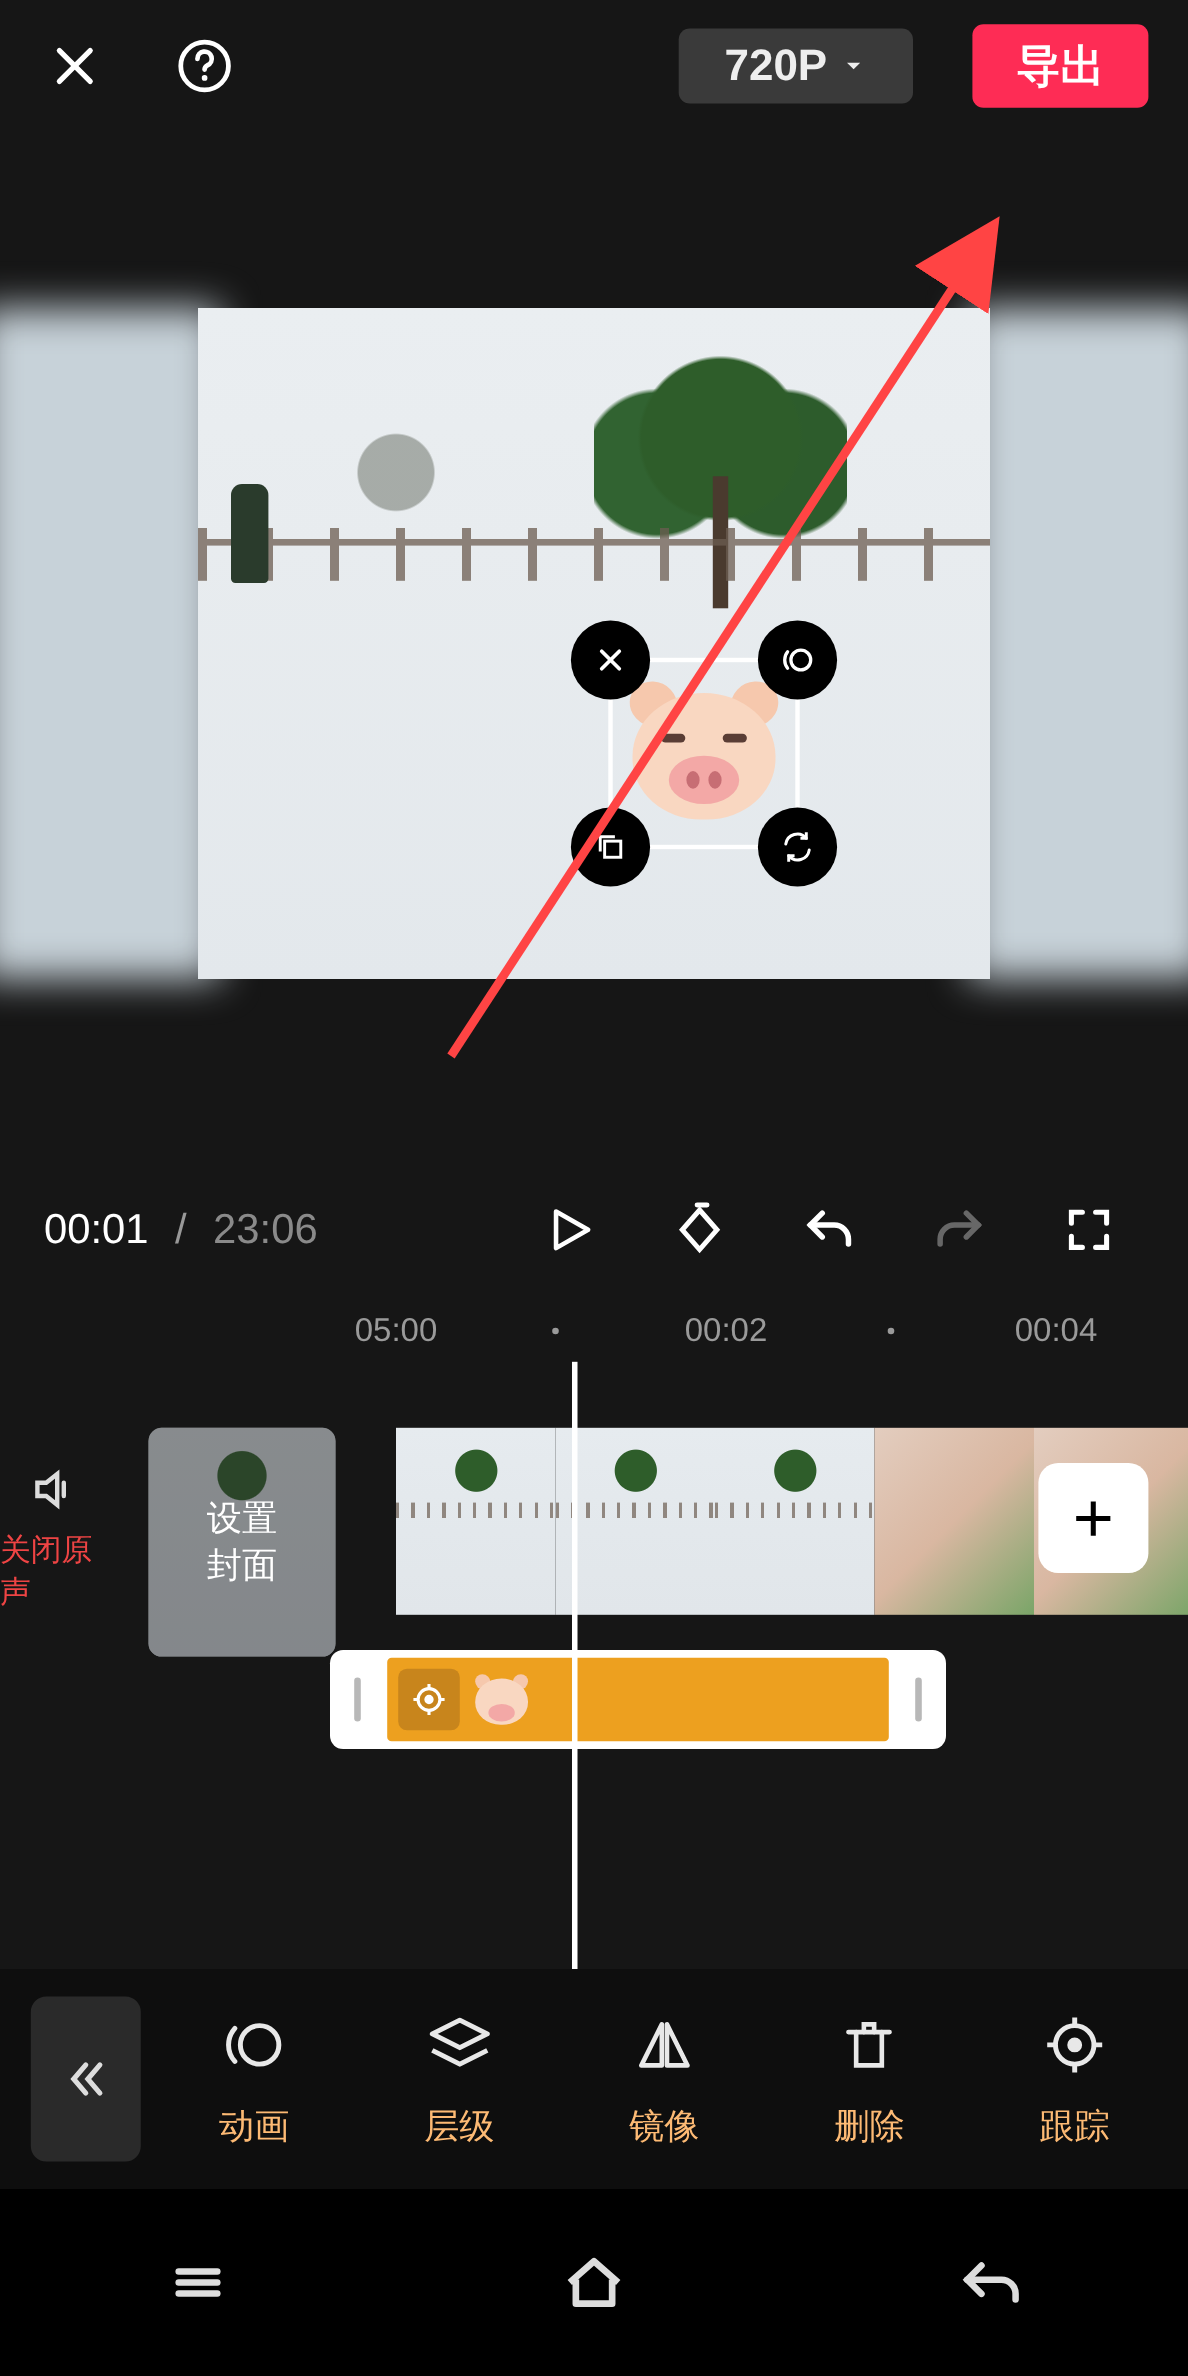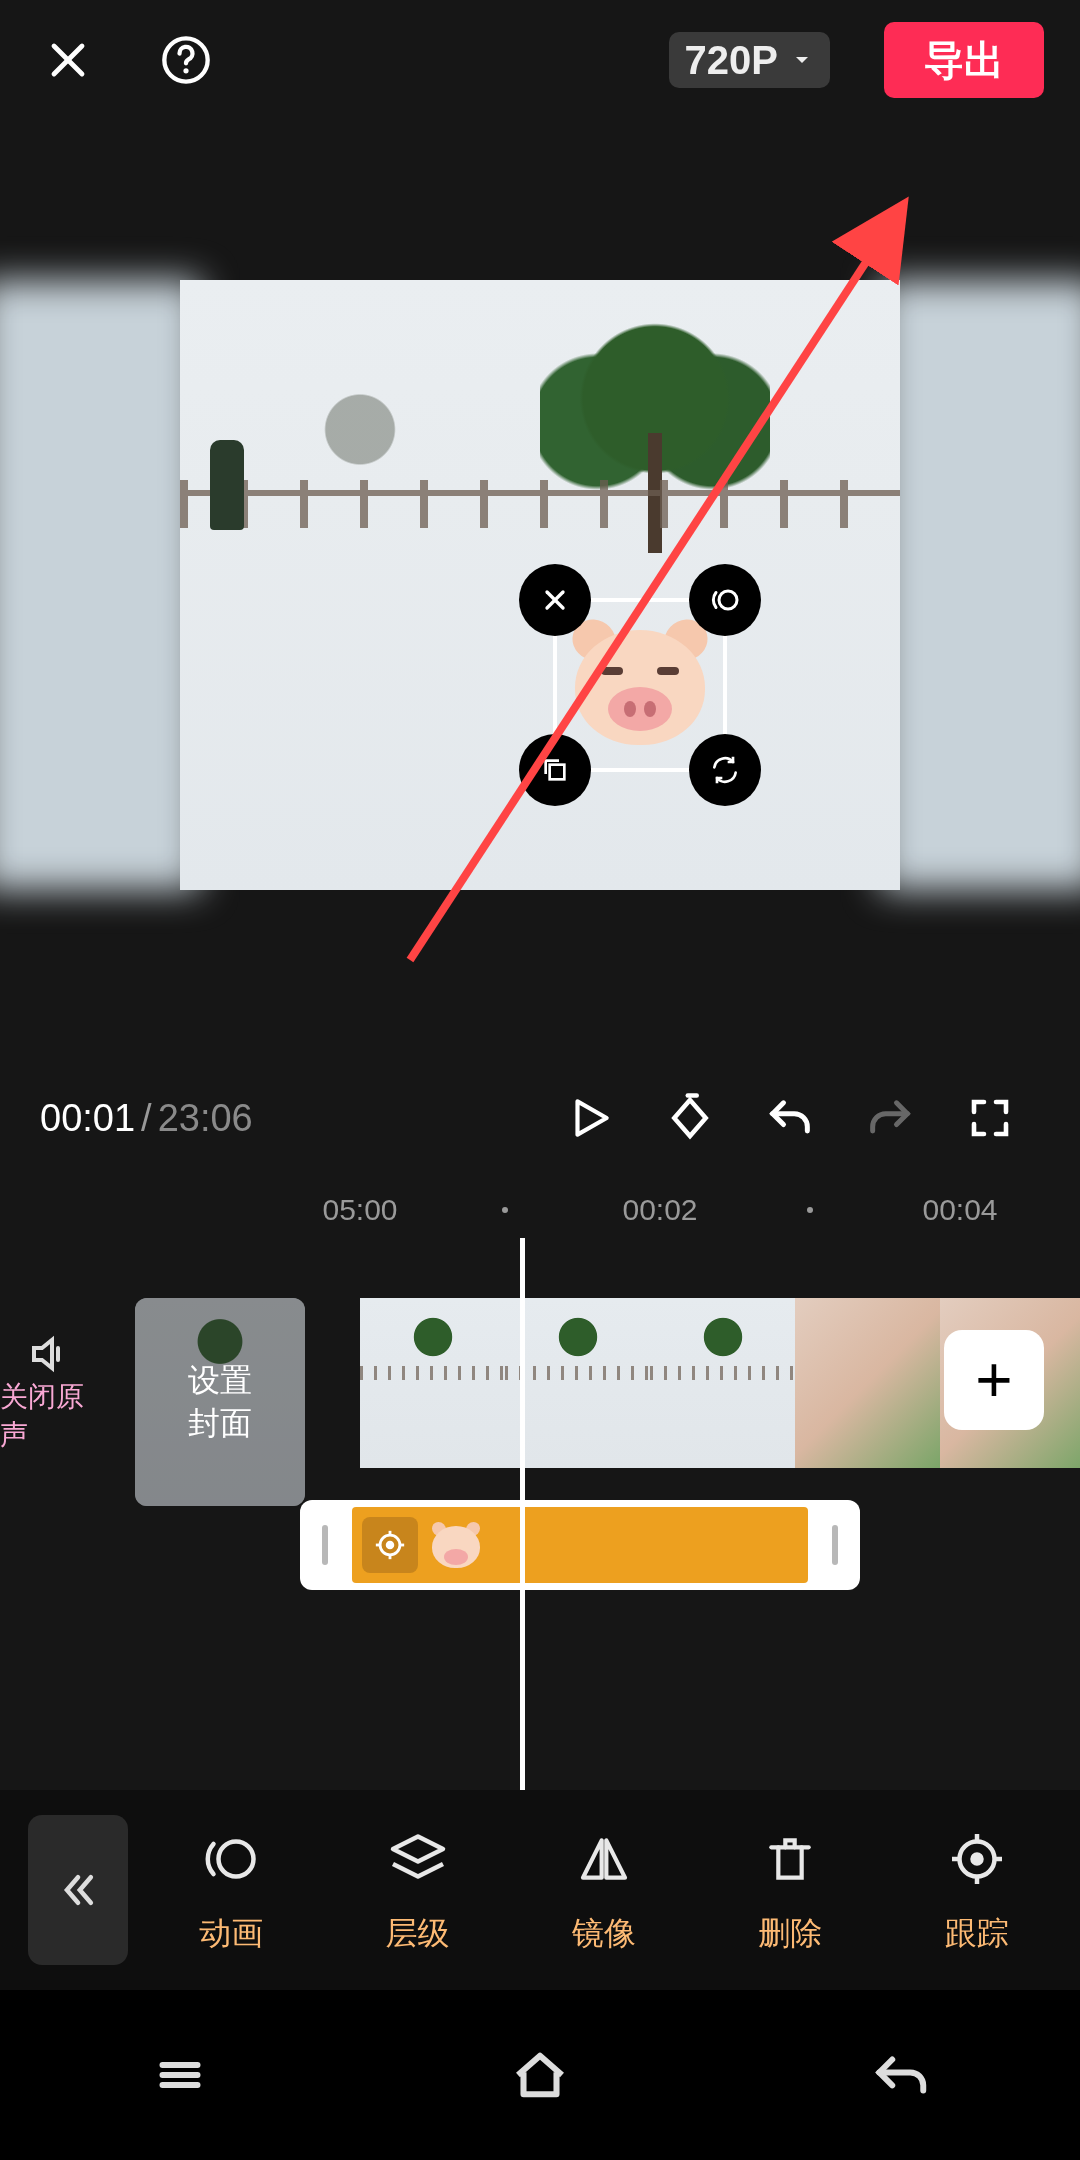--- a/index.html
+++ b/index.html
@@ -22,22 +22,22 @@
     gap: 54px;
   }
   .header .icon-btn {
     width: 64px; height: 64px;
     display: flex; align-items: center; justify-content: center;
   }
   .header .spacer { flex: 1; }
   .res-btn {
     background: #3a3a3a;
     border-radius: 10px;
-    height: 56px;
-    padding: 0 16px;
+    height: 68px;
+    padding: 0 42px;
     display: flex; align-items: center;
     gap: 12px;
     font-size: 40px;
     font-weight: 600;
     color: #eee;
   }
   .export-btn {
     background: #fe2c55;
     border-radius: 10px;
     height: 76px;
@@ -149,21 +149,21 @@
 
   
   .anno-arrow {
     position:absolute; left:0; top:0; width:1080px; height:1000px;
     pointer-events:none;
   }
 
   
   .transport {
     position:absolute; top:1076px; left:0; width:100%;
-    display:flex; align-items:center; padding:0 40px; 
+    display:flex; align-items:center; padding:0 40px; gap:18px;
   }
   .time-cur { font-size:38px; color:#fff; }
   .time-sep { font-size:38px; color:#999; padding:0 6px; }
   .time-tot { font-size:38px; color:#8a8a8a; }
   .transport .sp { flex:1; }
   .tbtn {
     width:84px; height:84px; display:flex; align-items:center; justify-content:center;
     margin:0 8px;
   }
   .disabled svg { opacity:0.35; }
@@ -175,22 +175,22 @@
   }
   .ruler span.mark { position:absolute; transform:translateX(-50%); }
   .ruler .dot { position:absolute; width:6px; height:6px; background:#9a9a9a; border-radius:50%; transform:translateX(-50%); }
 
   
   .timeline {
     position:absolute; top:1250px; left:0; width:100%; height:600px;
   }
   .mute-col {
     position:absolute; left:0; top:80px; width:100px;
-    display:flex; flex-direction:column; align-items:center; gap:0;
-    color:#f9a8d4; font-size:28px;
+    display:flex; flex-direction:column; align-items:center; gap:12px;
+    color:#ef4444; font-size:28px;
   }
   .cover-thumb {
     position:absolute; left:135px; top:48px; width:170px; height:208px;
     border-radius:12px;
     background: linear-gradient(to bottom,#d7dde2 0%,#cfd6dc 100%);
     display:flex; flex-direction:column; align-items:center; justify-content:center;
     color:#fff; font-size:32px; line-height:1.35;
   }
   .cover-thumb::after {
     content:""; position:absolute; inset:0;

